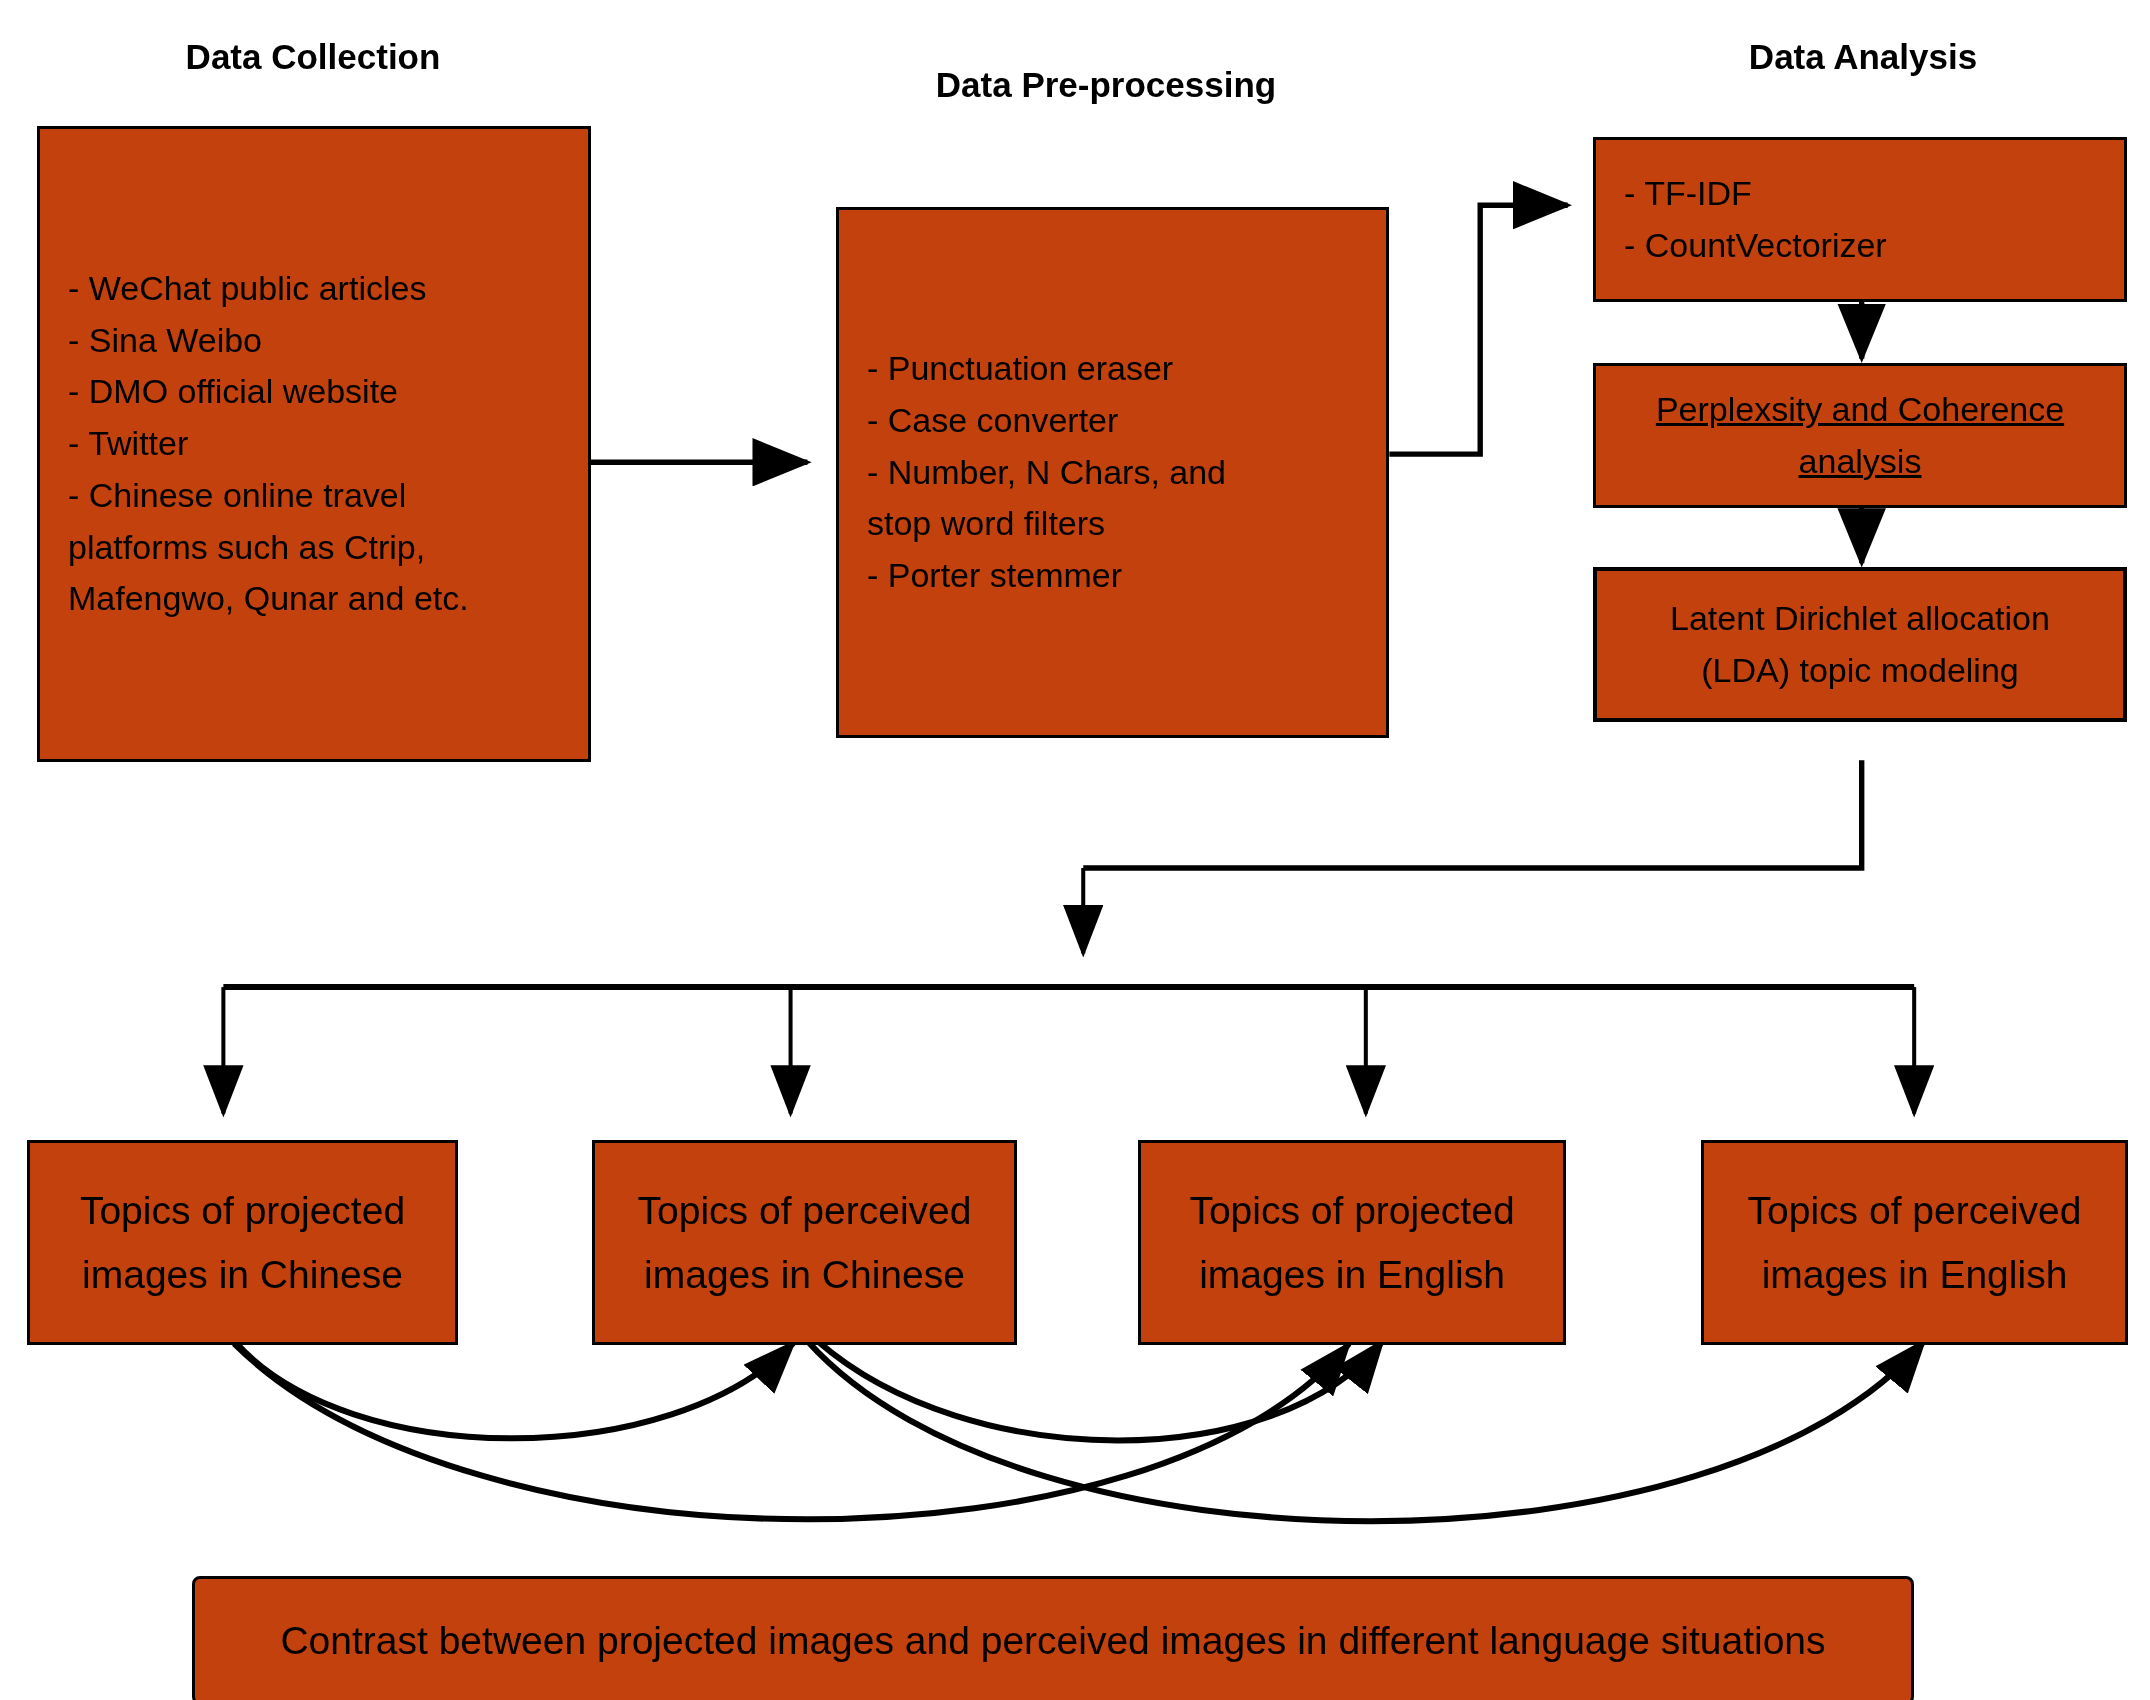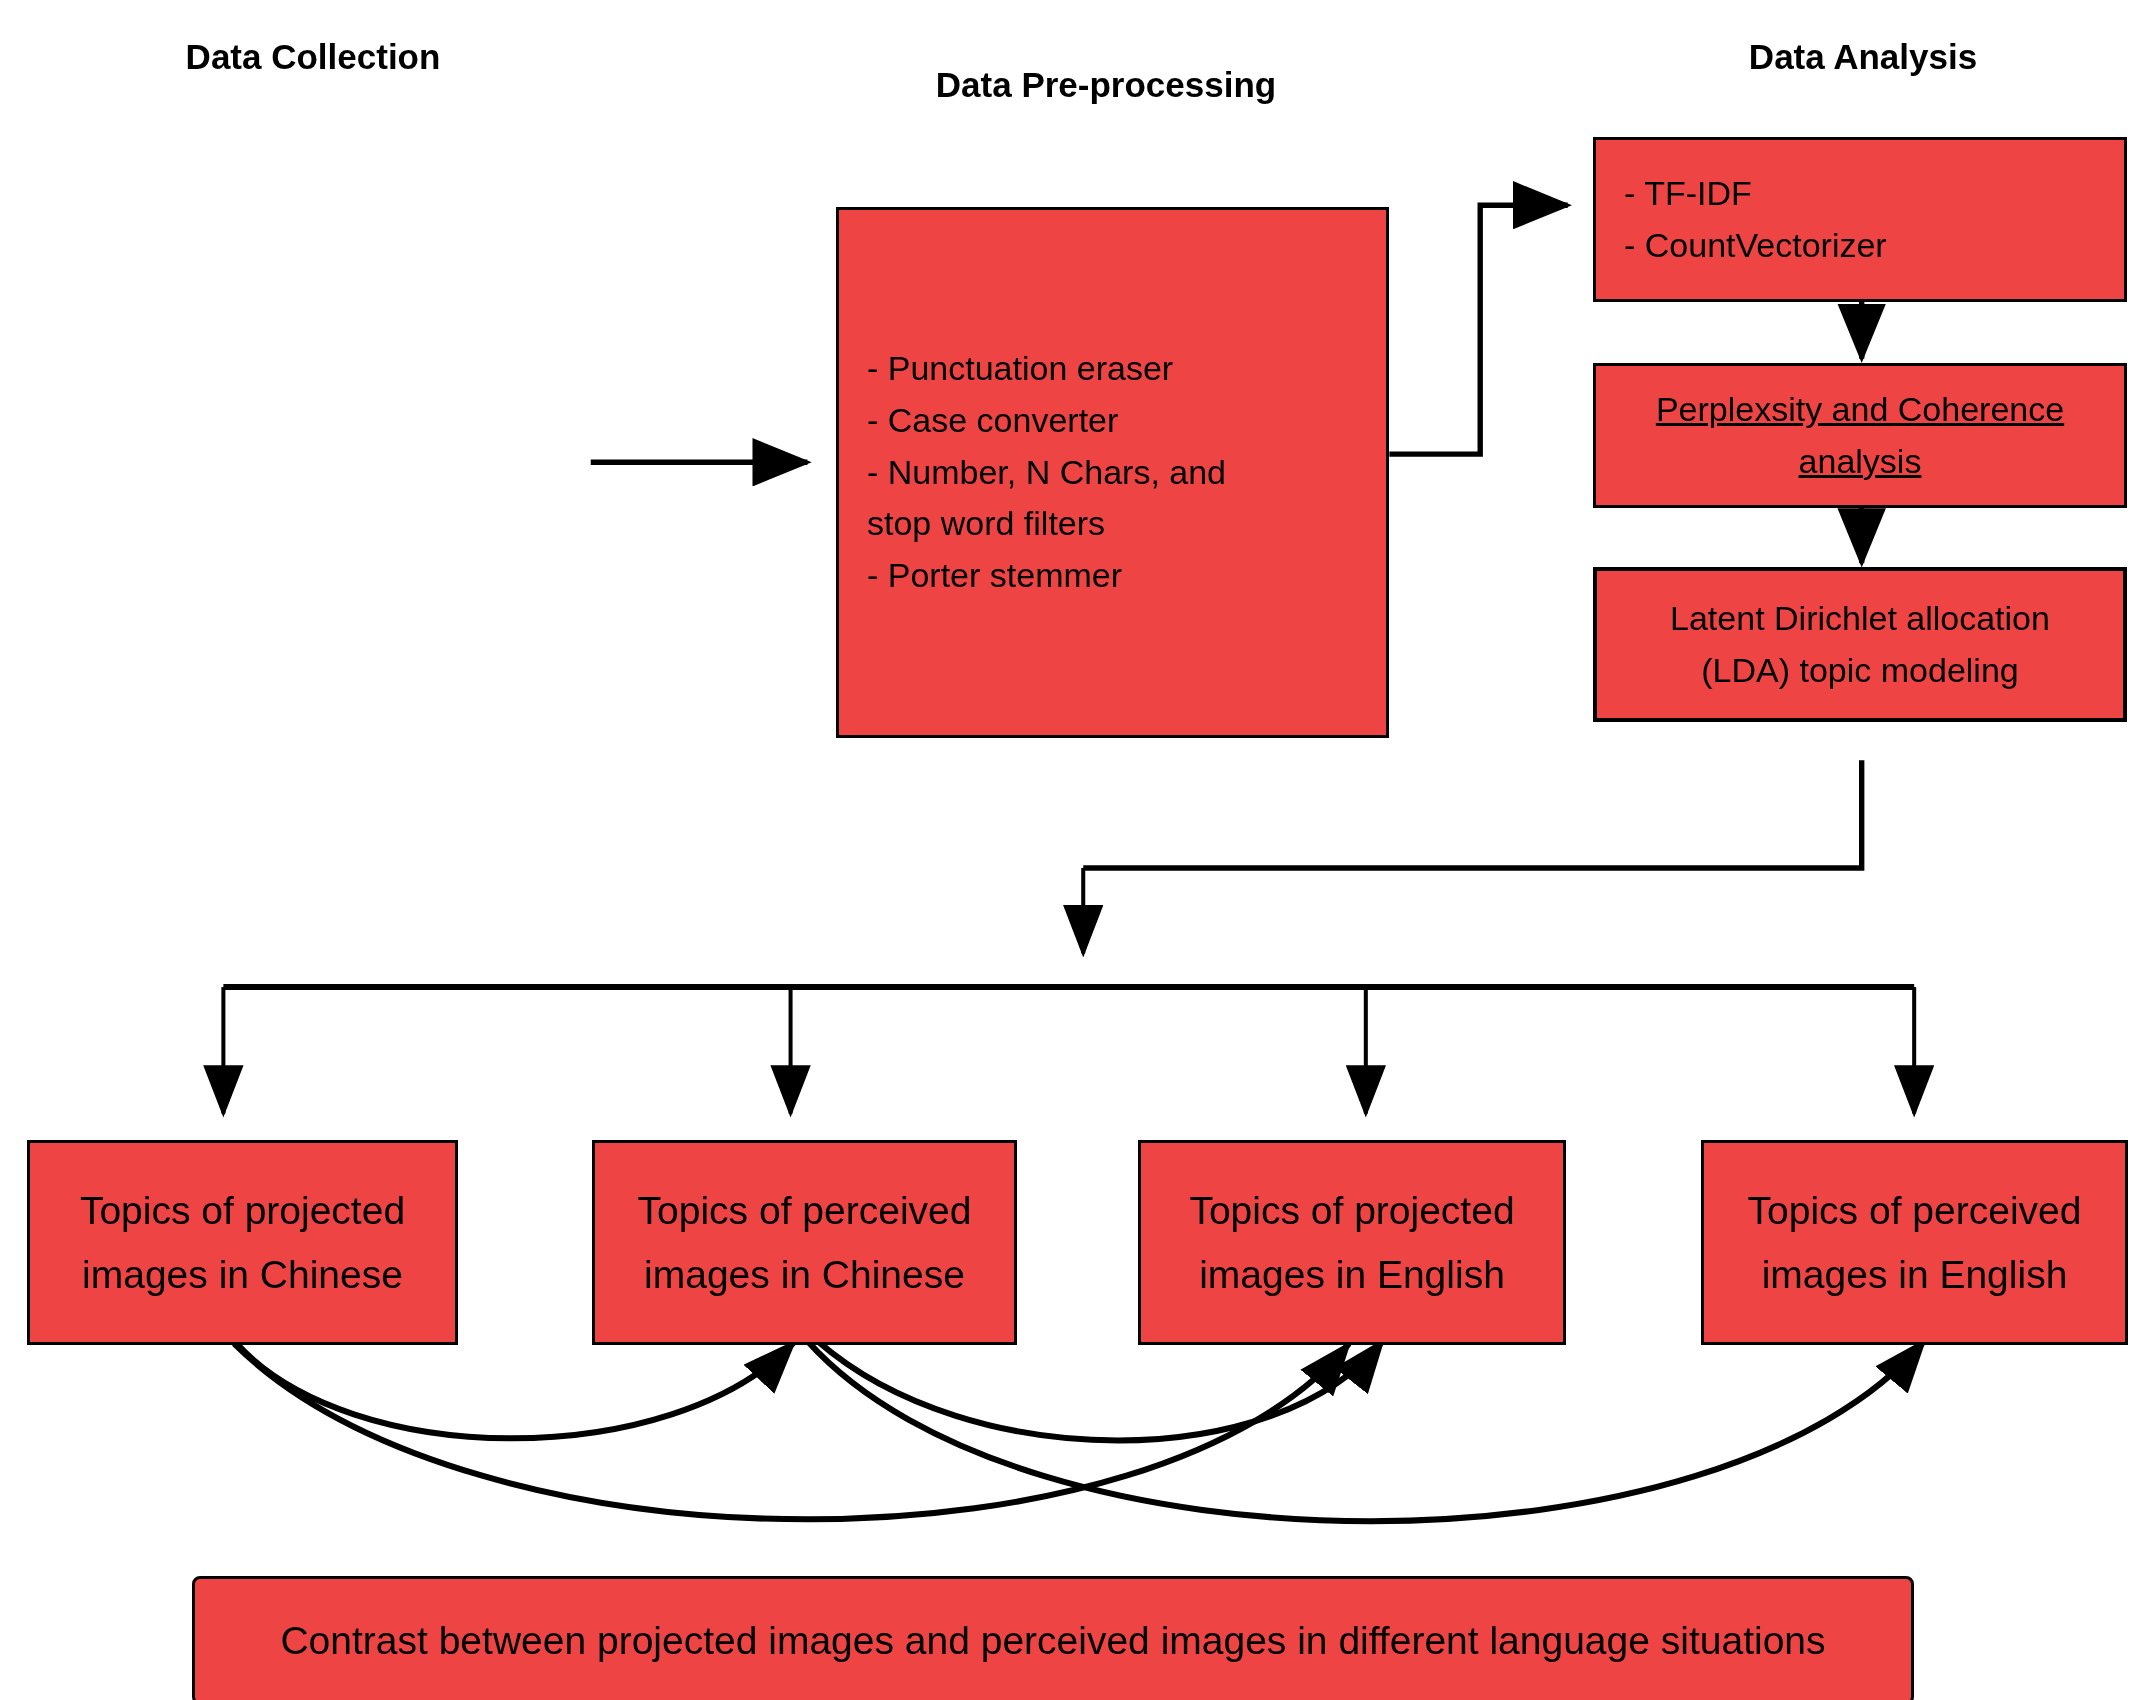--- a/index.html
+++ b/index.html
@@ -27,21 +27,21 @@
     font-family: "Liberation Sans", sans-serif;
     font-weight: bold;
     font-size: 35px;
     color: #000000;
     white-space: nowrap;
     text-align: center;
   }
   .node-box {
     position: absolute;
     border: 3.4px solid #000000;
-    background: #ef4444;
+    background: #c2410c;
     box-sizing: border-box;
     display: flex;
     align-items: center;
     justify-content: flex-start;
   }
   .node-box.centered {
     justify-content: center;
     text-align: center;
   }
   .node-text {
@@ -129,20 +129,29 @@
 
     <g>
       <path d="M 1215,1938 C 1440,2135 1900,2135 2055,1938" fill="none" stroke="#000000" stroke-width="9" marker-start="url(#arrowCurve)" marker-end="url(#arrowCurve)"></path>
     </g>
 
     <g>
       <path d="M 1200,1938 C 1520,2295 2560,2295 2860,1938" fill="none" stroke="#000000" stroke-width="9" marker-start="url(#arrowCurve)" marker-end="url(#arrowCurve)"></path>
     </g>
   </svg>
 
+  <div class="node-box" style="left:37px; top:89px; width:554px; height:636px;">
+    <div class="node-text pad-left">- WeChat public articles
+- Sina Weibo
+- DMO official website
+- Twitter
+- Chinese online travel
+platforms such as Ctrip,
+Mafengwo, Qunar and etc.</div>
+  </div>
 
   <div class="node-box" style="left:836px; top:170px; width:553px; height:531px;">
     <div class="node-text pad-left">- Punctuation eraser
 - Case converter
 - Number, N Chars, and
 stop word filters
 - Porter stemmer</div>
   </div>
 
   <div class="node-box" style="left:1593px; top:100px; width:534px; height:165px;">

